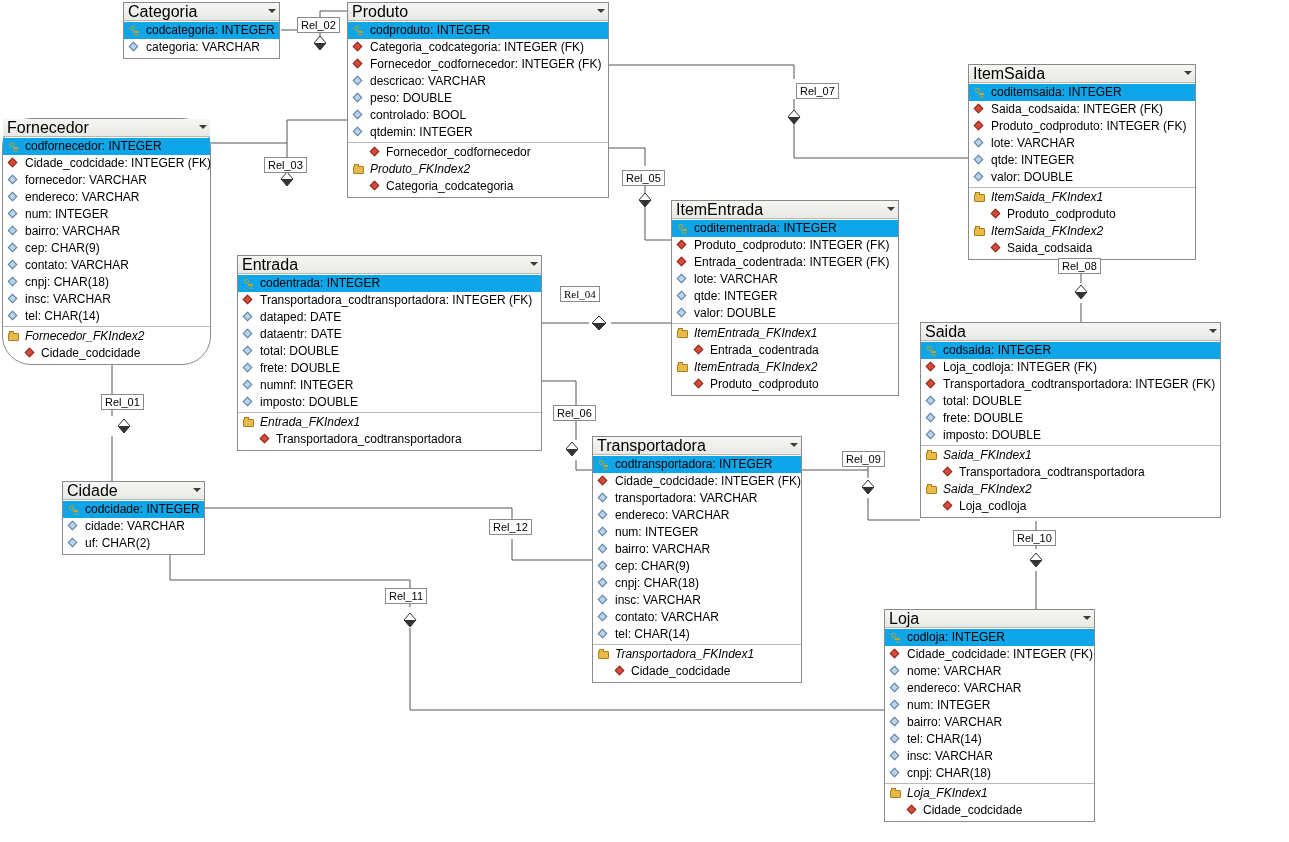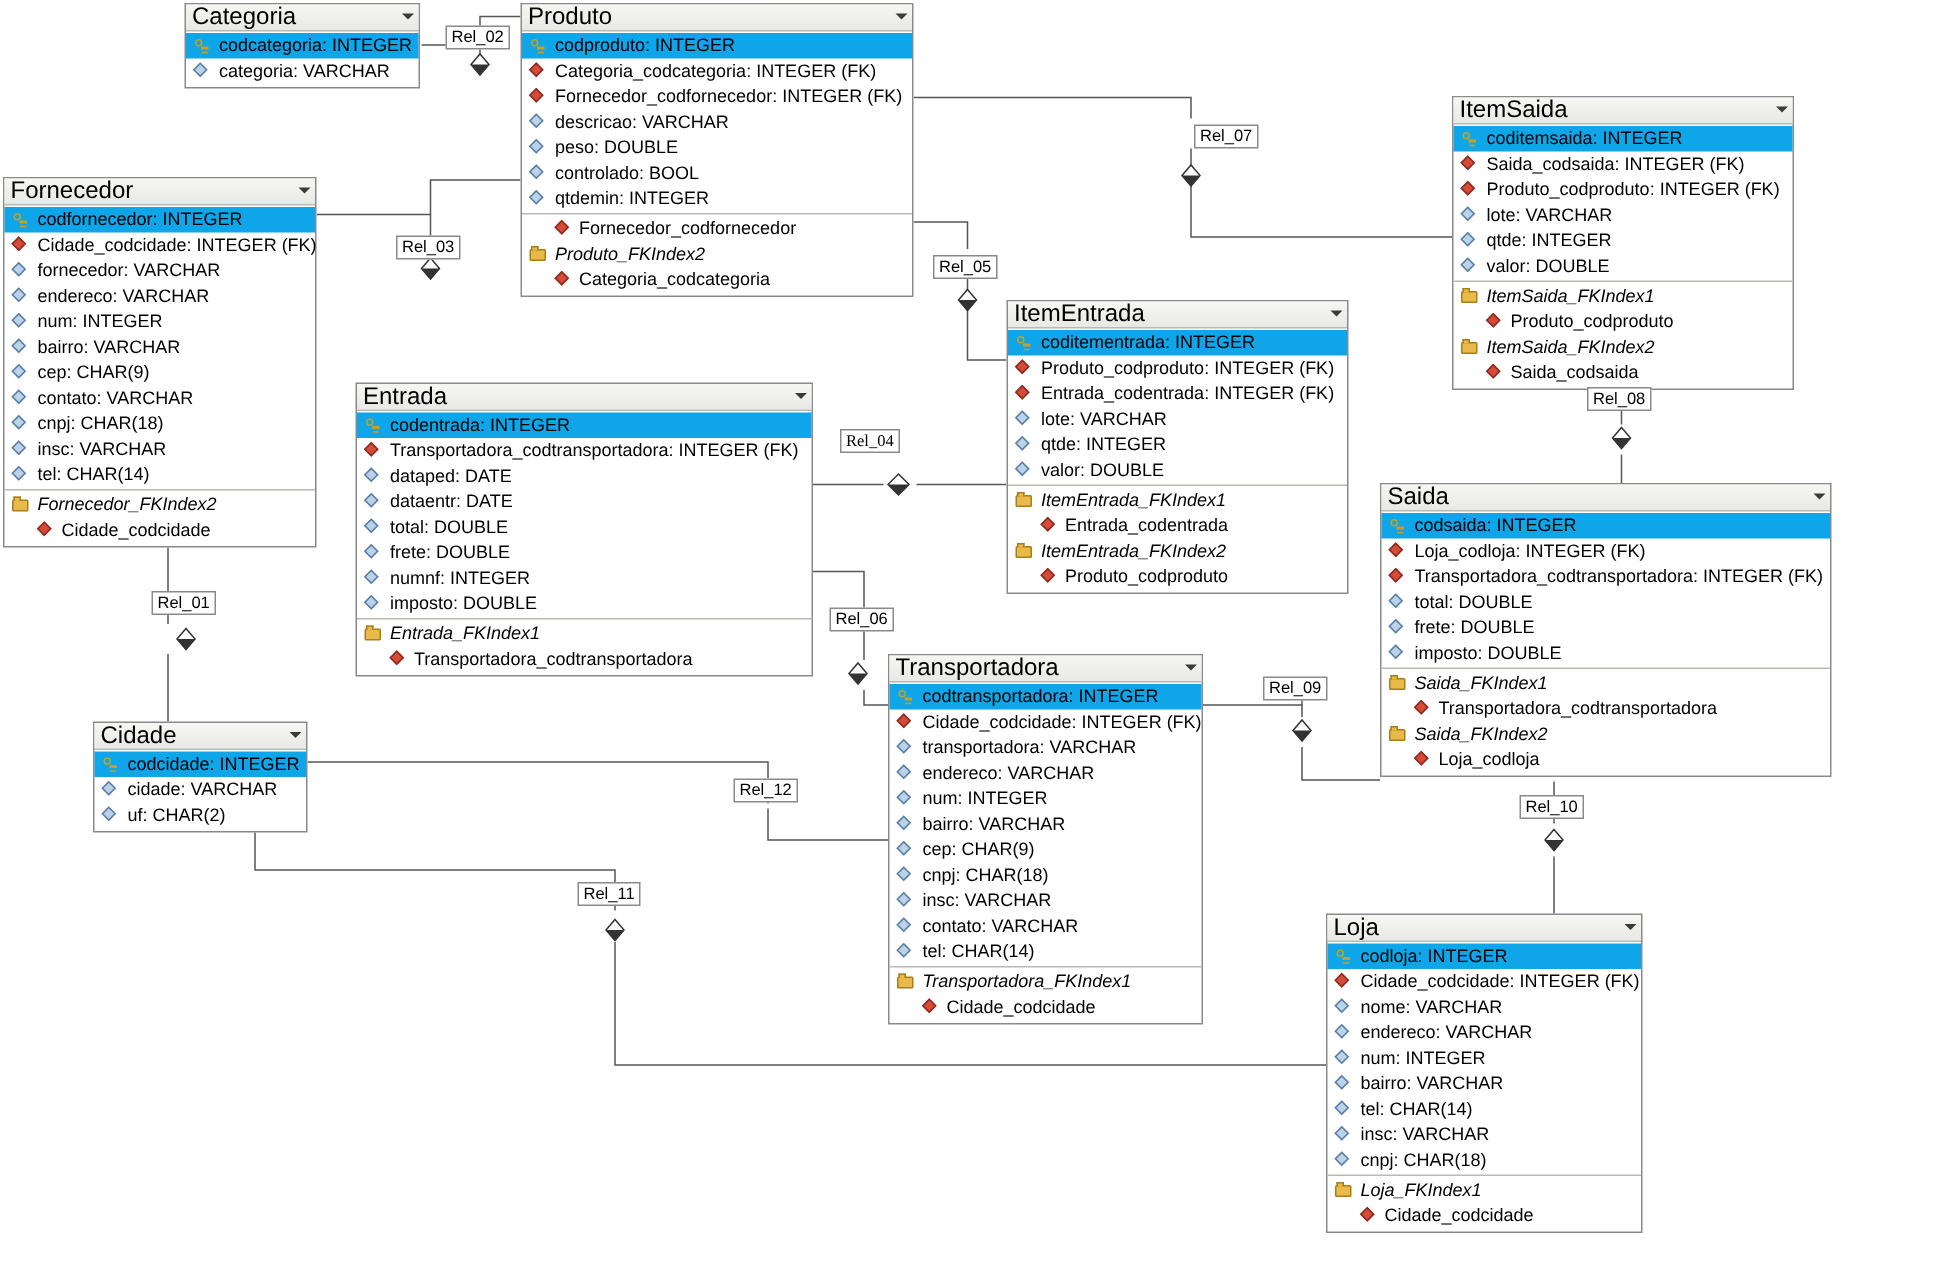--- a/index.html
+++ b/index.html
@@ -283,21 +283,21 @@
           <div class="attr"><span class="ic ic-diamond optional"></span><span class="label">lote: VARCHAR</span></div>
           <div class="attr"><span class="ic ic-diamond optional"></span><span class="label">qtde: INTEGER</span></div>
           <div class="attr"><span class="ic ic-diamond optional"></span><span class="label">valor: DOUBLE</span></div>
           <div class="sep"></div>
           <div class="attr italic"><span class="ic ic-folder"></span><span class="label">ItemSaida_FKIndex1</span></div>
           <div class="attr indent"><span class="ic ic-diamond indent-ic"></span><span class="label">Produto_codproduto</span></div>
           <div class="attr italic"><span class="ic ic-folder"></span><span class="label">ItemSaida_FKIndex2</span></div>
           <div class="attr indent"><span class="ic ic-diamond indent-ic"></span><span class="label">Saida_codsaida</span></div>
         </div>
       </div>
-      <div class="entity" style="left: 2px; top: 118px; width: 209px;">
+      <div class="entity" style="left: 2px; top: 118px; width: 209px; border-radius: 29px;">
         <div class="entity-title"><span>Fornecedor</span><span class="combo-arrow"></span></div>
         <div class="attrs">
           <div class="attr pk"><span class="ic ic-key"></span><span class="label">codfornecedor: INTEGER</span></div>
           <div class="attr"><span class="ic ic-diamond"></span><span class="label">Cidade_codcidade: INTEGER (FK)</span></div>
           <div class="attr"><span class="ic ic-diamond optional"></span><span class="label">fornecedor: VARCHAR</span></div>
           <div class="attr"><span class="ic ic-diamond optional"></span><span class="label">endereco: VARCHAR</span></div>
           <div class="attr"><span class="ic ic-diamond optional"></span><span class="label">num: INTEGER</span></div>
           <div class="attr"><span class="ic ic-diamond optional"></span><span class="label">bairro: VARCHAR</span></div>
           <div class="attr"><span class="ic ic-diamond optional"></span><span class="label">cep: CHAR(9)</span></div>
           <div class="attr"><span class="ic ic-diamond optional"></span><span class="label">contato: VARCHAR</span></div>

